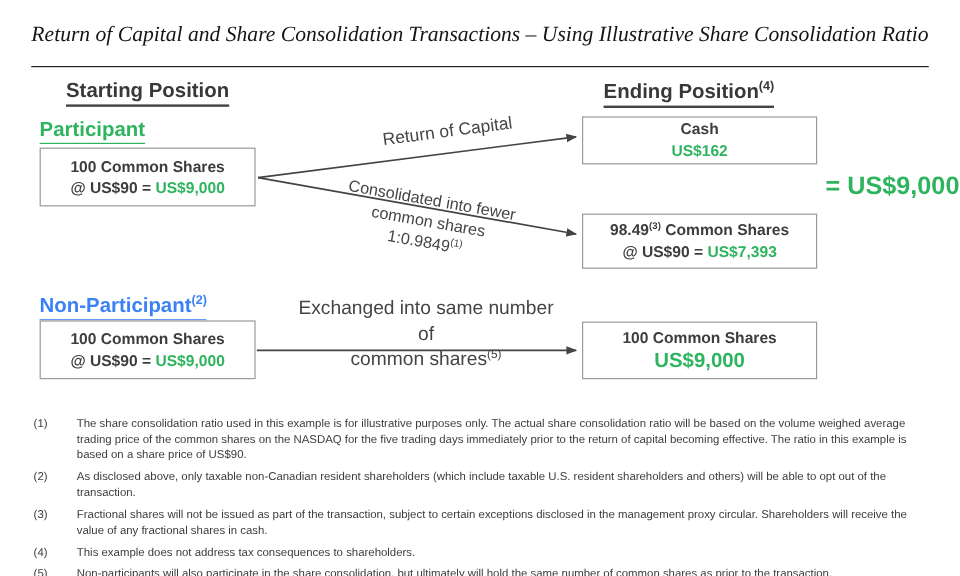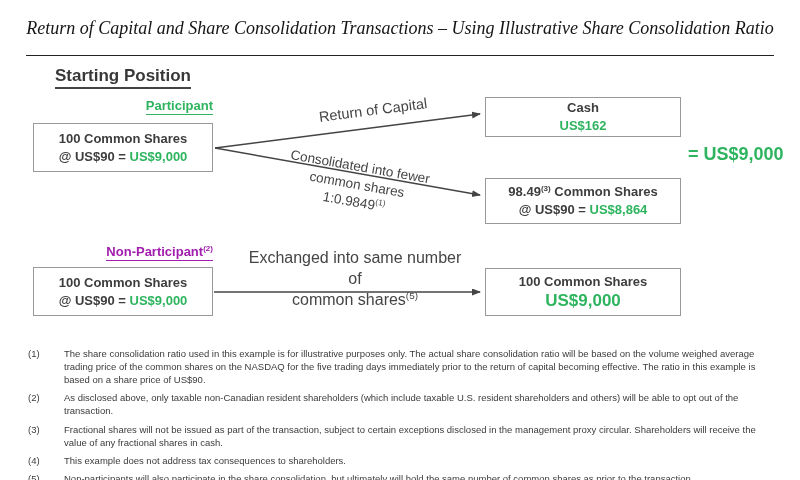--- a/index.html
+++ b/index.html
@@ -28,26 +28,26 @@
   .section-heading{
     position:absolute;
     font-size:17px;font-weight:bold;color:#383838;
   }
   .section-heading .hd{
     display:inline-block;border-bottom:2px solid #444;padding-bottom:1px;
   }
   sup{font-size:0.62em;}
   
   .group-label{
-    position:absolute;width:180px;text-align:right;
-    font-size:13px;font-weight:bold;
+    position:absolute;width:180px;text-align:left;
+    font-size:17px;font-weight:bold;
   }
   .group-label .lbl{display:inline-block;border-bottom:1.5px solid currentColor;padding-bottom:1px;}
   .green{color:#2eb45e;}
-  .red{color:#a21caf;}
+  .red{color:#3b82f6;}
   
   .sbox{
     position:absolute;
     border:1px solid #999;
     background:#fff;
     display:flex;flex-direction:column;align-items:center;justify-content:center;
     text-align:center;
     font-size:13px;font-weight:bold;color:#3d3d3d;
     line-height:1.35;
   }
@@ -55,21 +55,21 @@
   
   .arrow-label{
     position:absolute;text-align:center;color:#454545;
   }
   .lab-roc{left:288px;top:102px;width:170px;font-size:14.5px;transform:rotate(-7.4deg);}
   .lab-consol{left:252px;top:158px;width:210px;font-size:13.5px;line-height:1.3;transform:rotate(10deg);}
   .lab-exch{left:240px;top:248px;width:230px;font-size:16px;line-height:1.3;}
   
   .total{
     position:absolute;left:688px;top:144px;
-    font-size:18px;font-weight:bold;
+    font-size:21px;font-weight:bold;
   }
   
   .arrows{position:absolute;left:0;top:0;pointer-events:none;}
   
   .footnotes{
     position:absolute;left:28px;top:347px;width:742px;
     font-size:9.5px;color:#3b3b3b;line-height:1.38;
   }
   .footnote{display:flex;margin-bottom:5px;}
   .fn-num{width:36px;flex:0 0 36px;}
@@ -79,20 +79,23 @@
 <body>
 
 <div class="page">
 
   <div class="title-wrap">
     <span class="title">Return of Capital and Share Consolidation Transactions – Using Illustrative Share Consolidation Ratio</span>
   </div>
 
   <div class="section-heading" style="left:55px;top:66px;">
     <span class="hd">Starting Position</span>
+  </div>
+  <div class="section-heading" style="left:503px;top:66px;">
+    <span class="hd"><span>Ending Position</span><sup>(4)</sup></span>
   </div>
 
   <div class="group-label green" style="left:33px;top:98px;">
     <span class="lbl">Participant</span>
   </div>
 
   <div class="sbox" style="left:33px;top:123px;width:178px;height:47px;">
     <div>100 Common Shares</div>
     <div><span>@ US$90 = </span><span class="green">US$9,000</span></div>
   </div>
@@ -106,21 +109,21 @@
     <div><span>@ US$90 = </span><span class="green">US$9,000</span></div>
   </div>
 
   <div class="sbox" style="left:485px;top:97px;width:194px;height:38px;">
     <div>Cash</div>
     <div class="green">US$162</div>
   </div>
 
   <div class="sbox" style="left:485px;top:178px;width:194px;height:44px;">
     <div><span>98.49</span><sup>(3)</sup><span> Common Shares</span></div>
-    <div><span>@ US$90 = </span><span class="green">US$8,864</span></div>
+    <div><span>@ US$90 = </span><span class="green">US$7,393</span></div>
   </div>
 
   <div class="sbox" style="left:485px;top:268px;width:194px;height:46px;">
     <div>100 Common Shares</div>
     <div class="green big-val">US$9,000</div>
   </div>
 
   <div class="total green">= US$9,000</div>
 
   <svg class="arrows" width="800" height="480" viewBox="0 0 800 480">

